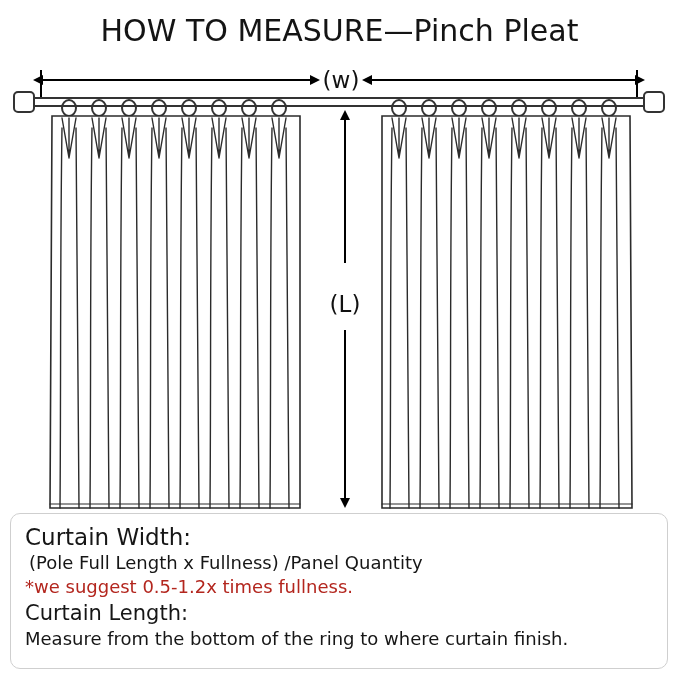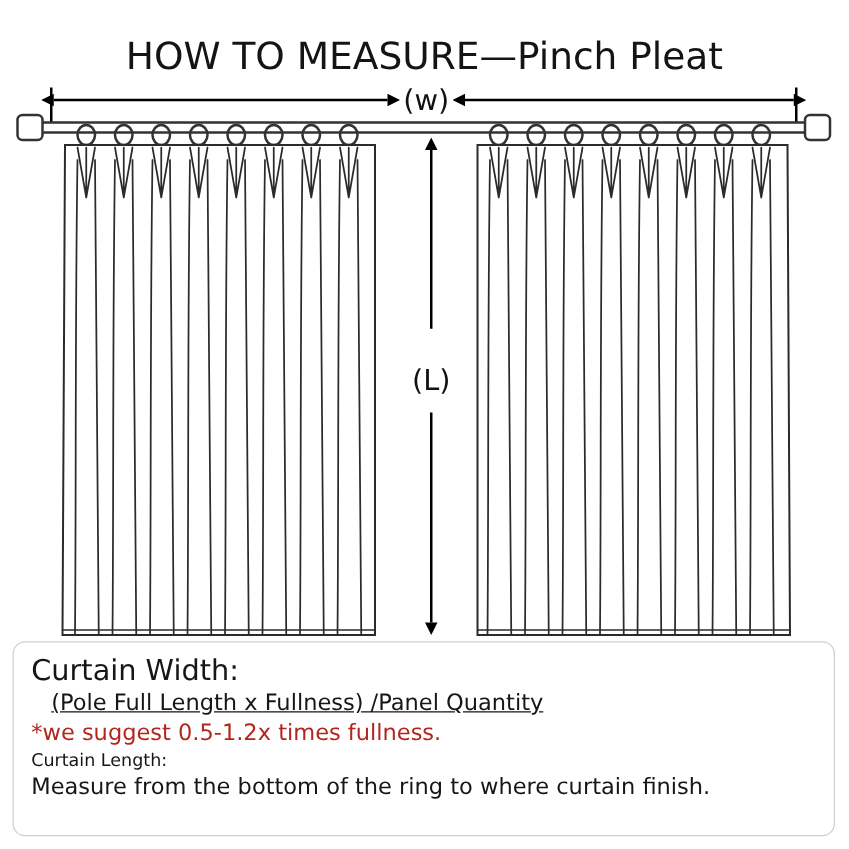--- a/index.html
+++ b/index.html
@@ -18,21 +18,21 @@
     position: relative;
     width: 679px;
     height: 679px;
     background: #ffffff;
   }
 
   
   .title-bar {
     position: absolute;
     left: 0;
-    top: 15px;
+    top: 0;
     width: 679px;
     height: 60px;
     display: flex;
     align-items: center;
     justify-content: center;
   }
   .title-text {
     font-size: 30px;
     letter-spacing: 0px;
     color: #141414;
@@ -65,23 +65,23 @@
     box-sizing: border-box;
     padding: 9px 14px 0 14px;
   }
   .info-line {
     font-family: "DejaVu Sans", sans-serif;
     color: #161616;
     line-height: 1.22;
     white-space: nowrap;
   }
   .l-width-head { font-size: 23px; margin: 0 0 1px 0; }
-  .l-width-formula { font-size: 18px; margin: 0 0 2px 16px; text-decoration: underline; }
+  .l-width-formula { font-size: 18px; margin: 0 0 2px 4px; }
   .l-suggest { font-size: 18px; color: #b3261e; margin: 0 0 3px 0; }
-  .l-length-head { font-size: 14px; margin: 0 0 1px 0; }
+  .l-length-head { font-size: 21px; margin: 0 0 1px 0; }
   .l-length-desc { font-size: 18px; margin: 0; }
 </style>
 </head>
 <body>
 
 <div id="root">
 
   <div class="title-bar">
     <div class="title-text">HOW TO MEASURE—Pinch Pleat</div>
   </div>

